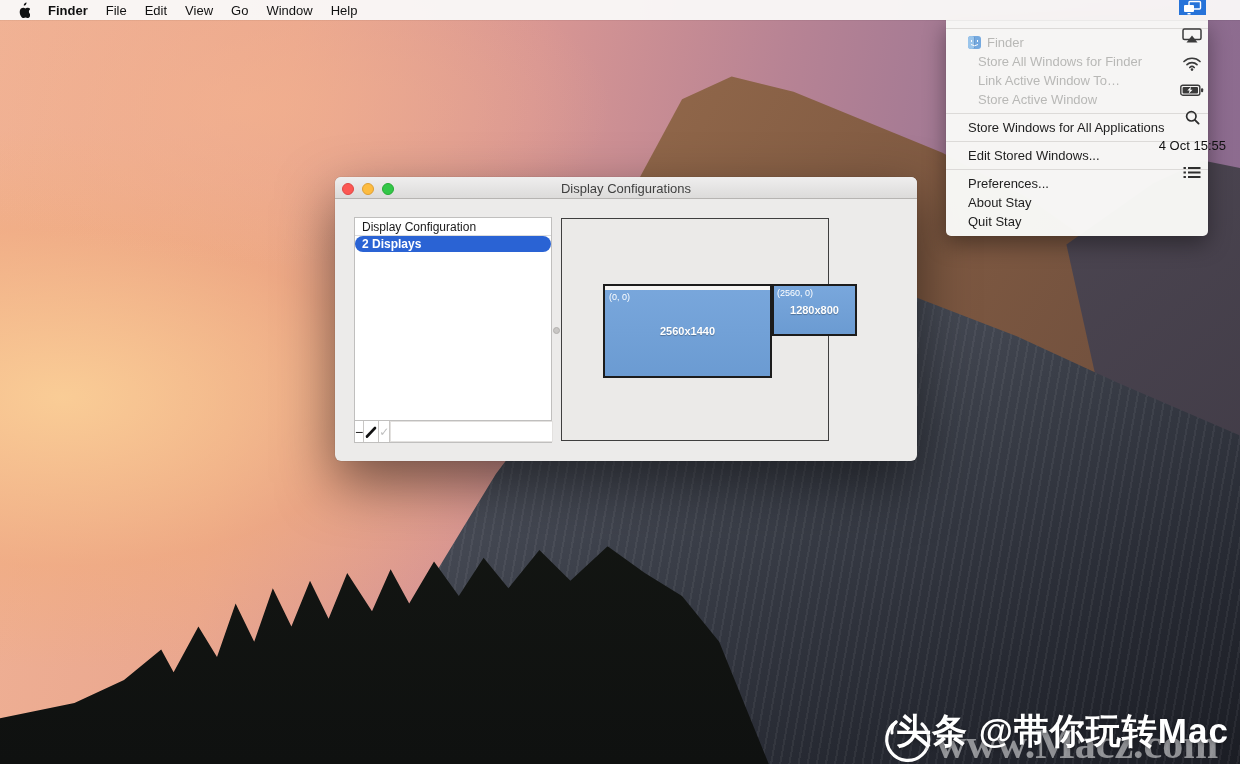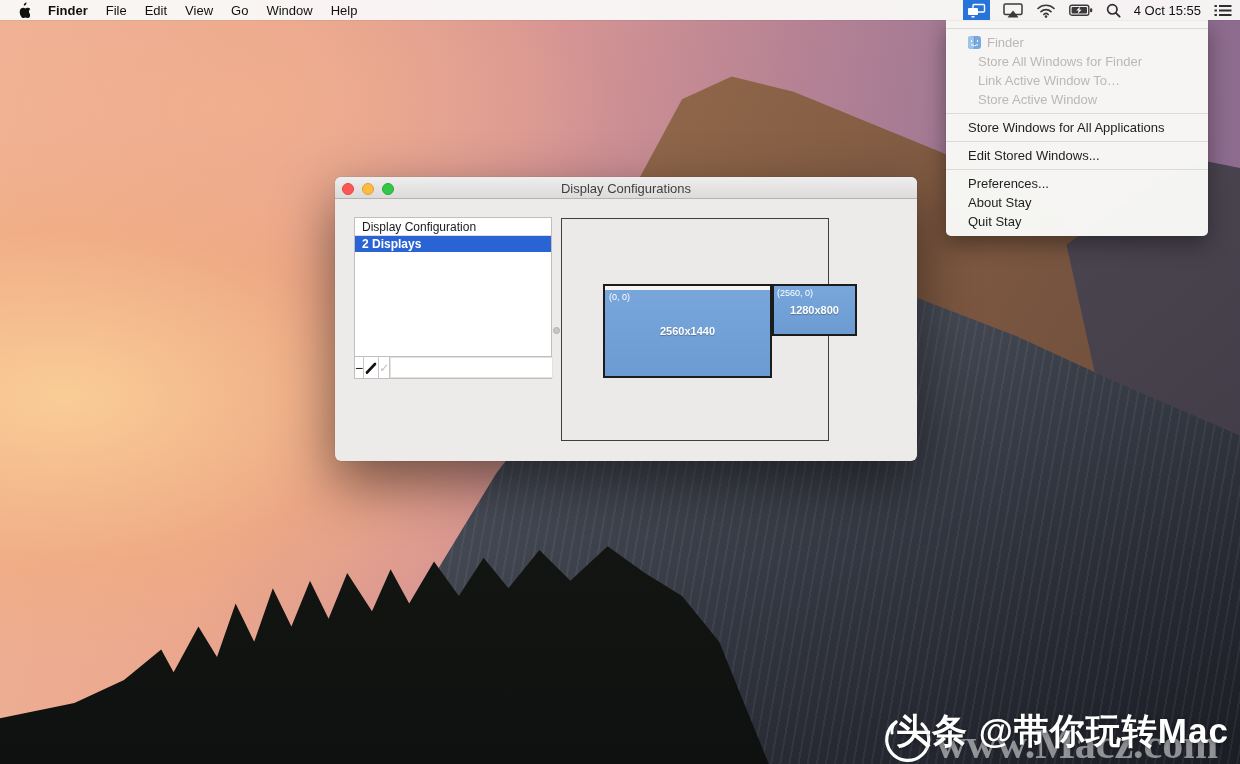--- a/index.html
+++ b/index.html
@@ -36,21 +36,21 @@
   }
 
   
   .menubar { position:absolute; left:0; top:0; width:1240px; height:20px;
     background:rgba(249,247,246,.97); box-shadow:0 0 1px rgba(0,0,0,.25);
     display:flex; align-items:center; justify-content:space-between;
     font-size:13px; color:#111; z-index:50; }
   .mb-left { display:flex; align-items:center; gap:18px; padding-left:16px; }
   .mb-left .app-name { font-weight:bold; }
   .mb-item { cursor:default; }
-  .mb-right { display:flex; align-items:center; gap:13px; padding-right:8px; height:20px; }
+  .mb-right { display:flex; align-items:center; gap:13px; padding-right:14px; height:20px;flex-direction:column; }
   .mb-icon { display:flex; align-items:center; justify-content:center; height:20px; }
   .stay-highlight { background:#2673d9; width:27px; height:20px; display:flex;
     align-items:center; justify-content:center; }
   .clock { font-size:13px; color:#111; white-space:nowrap; }
 
   
   .stay-menu { position:absolute; left:946px; top:20px; width:262px;
     background:rgba(248,248,246,.98); border-radius:0 0 5px 5px;
     box-shadow:0 8px 22px rgba(0,0,0,.38), 0 0 1px rgba(0,0,0,.2);
     padding:4px 0 5px 0; z-index:49; font-size:13px; color:#1e1e1e; }
@@ -69,26 +69,26 @@
     border-radius:6px 6px 0 0; }
   .lights { position:absolute; left:7px; top:6px; display:flex; gap:8px; }
   .light { width:12px; height:12px; border-radius:50%; }
   .light-red   { background:#fc5753; border:1px solid #df4744; }
   .light-yellow{ background:#fdbc40; border:1px solid #de9f34; }
   .light-green { background:#33c748; border:1px solid #27aa35; }
   .win-title { position:absolute; left:0; right:0; top:0; height:23px; line-height:23px;
     text-align:center; font-size:13px; color:#3f3f3f; }
 
   
-  .sidebar { position:absolute; left:19px; top:40px; width:198px; height:162px;
+  .sidebar { position:absolute; left:19px; top:40px; width:198px; height:226px;
     background:#fff; border:1px solid #c0bfbe; }
   .sb-header { height:18px; line-height:18px; padding-left:7px; font-size:12px;
     color:#1a1a1a; border-bottom:1px solid #dcdcdc; background:#fff; }
   .sb-row-selected { height:16px; line-height:16px; padding-left:7px; font-size:12px;
-    font-weight:bold; color:#fff; background:#2a63d4; }
+    font-weight:bold; color:#fff; background:#2a63d4;border-radius:8px; }
   .sb-toolbar { position:absolute; left:0; right:0; bottom:0; height:22px;
     border-top:1px solid #c0bfbe; display:flex; background:#fff; }
   .sb-btn { width:22px; height:100%; border-right:1px solid #c9c7c5;
     display:flex; align-items:center; justify-content:center; background:#fff; cursor:default; }
   .sb-btn.minus { font-size:14px; color:#222; }
   .sb-btn.check { font-size:12px; color:#bdbdbd; }
   .sb-field { flex:1; border:none; outline:none; background:#fff;
     box-shadow:inset 0 0 0 1px #e3e1df; height:100%; font-size:12px; padding:0 4px; }
 
   .splitter-dot { position:absolute; left:218px; top:150px; width:7px; height:7px;

